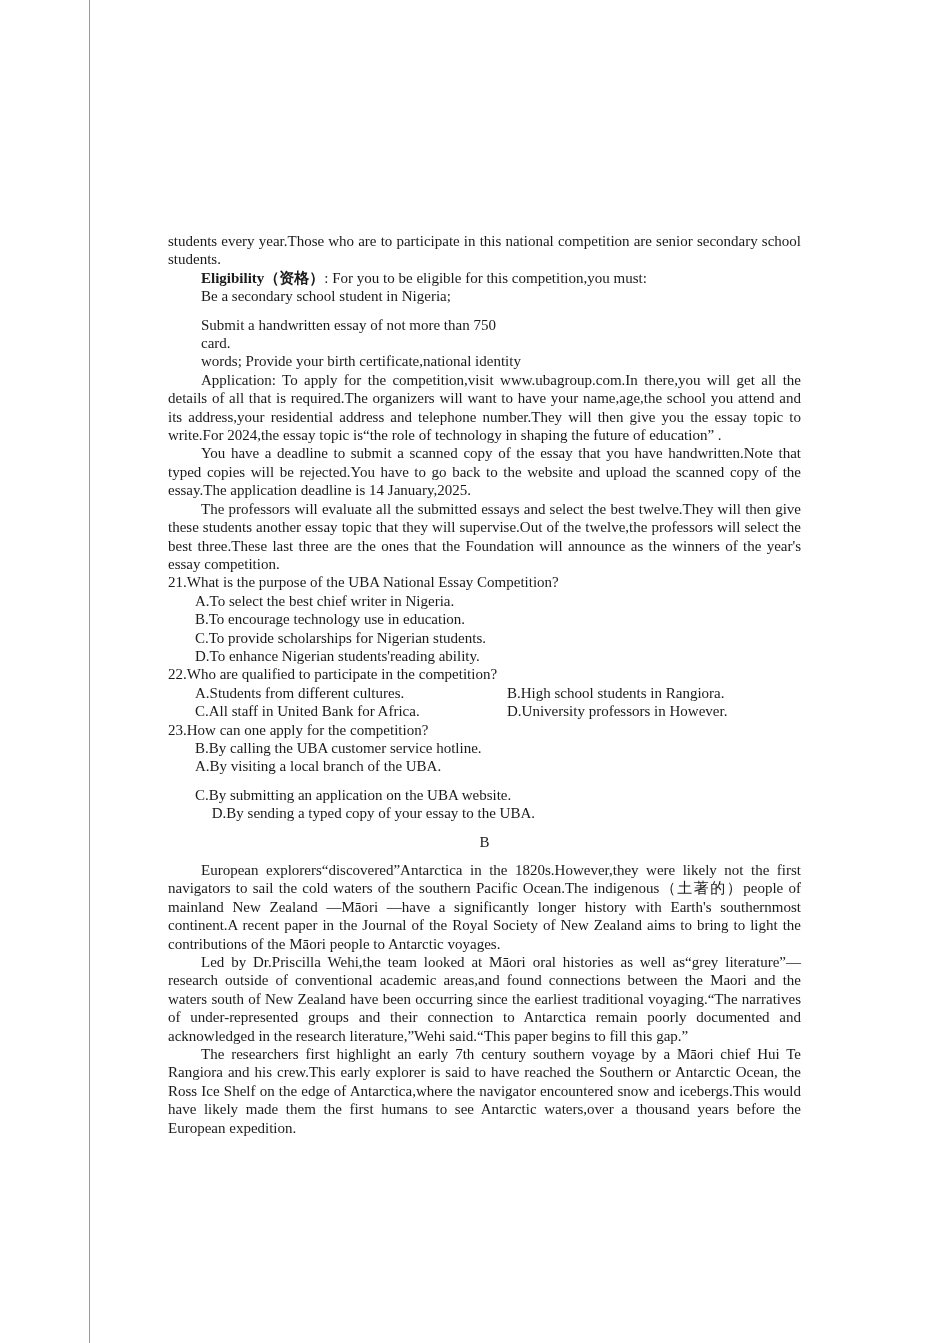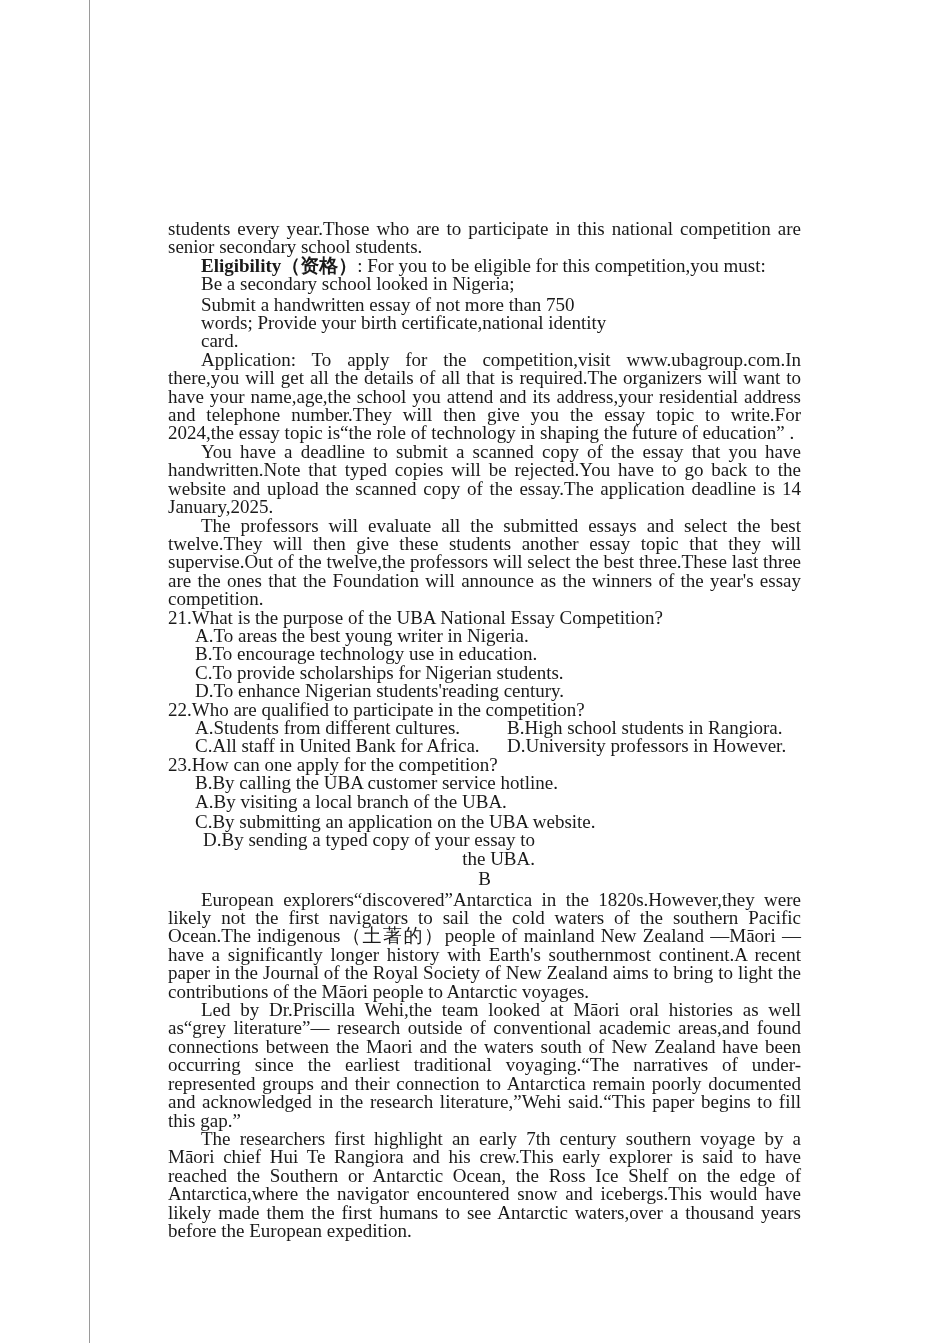--- a/index.html
+++ b/index.html
@@ -1,59 +1,59 @@
 <!DOCTYPE html>
 <html><head>
   <meta charset="utf-8">
   <style>
     html, body { margin: 0; padding: 0; }
     body {
       width: 950px; height: 1343px; background: #ffffff; position: relative; overflow: hidden;
       font-family: "Liberation Serif", "DejaVu Serif", serif; color: #1a1a1a;
     }
     .margin-line { position: absolute; left: 89px; top: 0; width: 1px; height: 1343px; background: #9a9a9a; }
-    .page { position: absolute; left: 168px; top: 220px; width: 633px; font-size: 19px; line-height: 18.4px; }
+    .page { position: absolute; left: 168px; top: 232px; width: 633px; font-size: 15px; line-height: 18.4px; }
     p { margin: 0; text-align: justify; }
     .indent { text-indent: 33px; }
     .block { padding-left: 33px; }
-    .gap { margin-top: 2px; }
+    .gap { margin-top: 10px; }
     .gap2 { }
     .opt { padding-left: 27px; }
     .bold { font-weight: bold; margin-top: 6px; }
     .two-col { display: flex; padding-left: 27px; align-items: center; }
     .two-col span:first-child { width: 312px; }
     .center { text-align: center; }
     .narrow { width: 340px; }
   </style>
 </head>
 <body>
 
 <div class="margin-line"></div>
 
 <div class="page">
   <p>students every year.Those who are to participate in this national competition are senior secondary school students.</p>
 
   <div class="block">
     <p><span class="bold">Eligibility（资格）</span><span>: For you to be eligible for this competition,you must:</span></p>
-    <p>Be a secondary school looked in Nigeria;</p>
+    <p>Be a secondary school student in Nigeria;</p>
     <p class="gap">Submit a handwritten essay of not more than 750</p>
+    <p>card.</p>
     <p>words; Provide your birth certificate,national identity</p>
-    <p>card.</p>
   </div>
 
   <p class="indent gap2">Application: To apply for the competition,visit www.ubagroup.com.In there,you will get all the details of all that is required.The organizers will want to have your name,age,the school you attend and its address,your residential address and telephone number.They will then give you the essay topic to write.For 2024,the essay topic is“the role of technology in shaping the future of education” .</p>
   <p class="indent gap2">You have a deadline to submit a scanned copy of the essay that you have handwritten.Note that typed copies will be rejected.You have to go back to the website and upload the scanned copy of the essay.The application deadline is 14 January,2025.</p>
   <p class="indent gap2">The professors will evaluate all the submitted essays and select the best twelve.They will then give these students another essay topic that they will supervise.Out of the twelve,the professors will select the best three.These last three are the ones that the Foundation will announce as the winners of the year's essay competition.</p>
 
   <div>
     <p>21.What is the purpose of the UBA National Essay Competition?</p>
-    <p class="opt">A.To areas the best young writer in Nigeria.</p>
+    <p class="opt">A.To select the best chief writer in Nigeria.</p>
     <p class="opt">B.To encourage technology use in education.</p>
     <p class="opt">C.To provide scholarships for Nigerian students.</p>
-    <p class="opt">D.To enhance Nigerian students'reading century.</p>
+    <p class="opt">D.To enhance Nigerian students'reading ability.</p>
   </div>
 
   <div>
     <p>22.Who are qualified to participate in the competition?</p>
     <div class="two-col">
       <span>A.Students from different cultures.</span>
       <span>B.High school students in Rangiora.</span>
     </div>
     <div class="two-col">
       <span>C.All staff in United Bank for Africa.</span>

